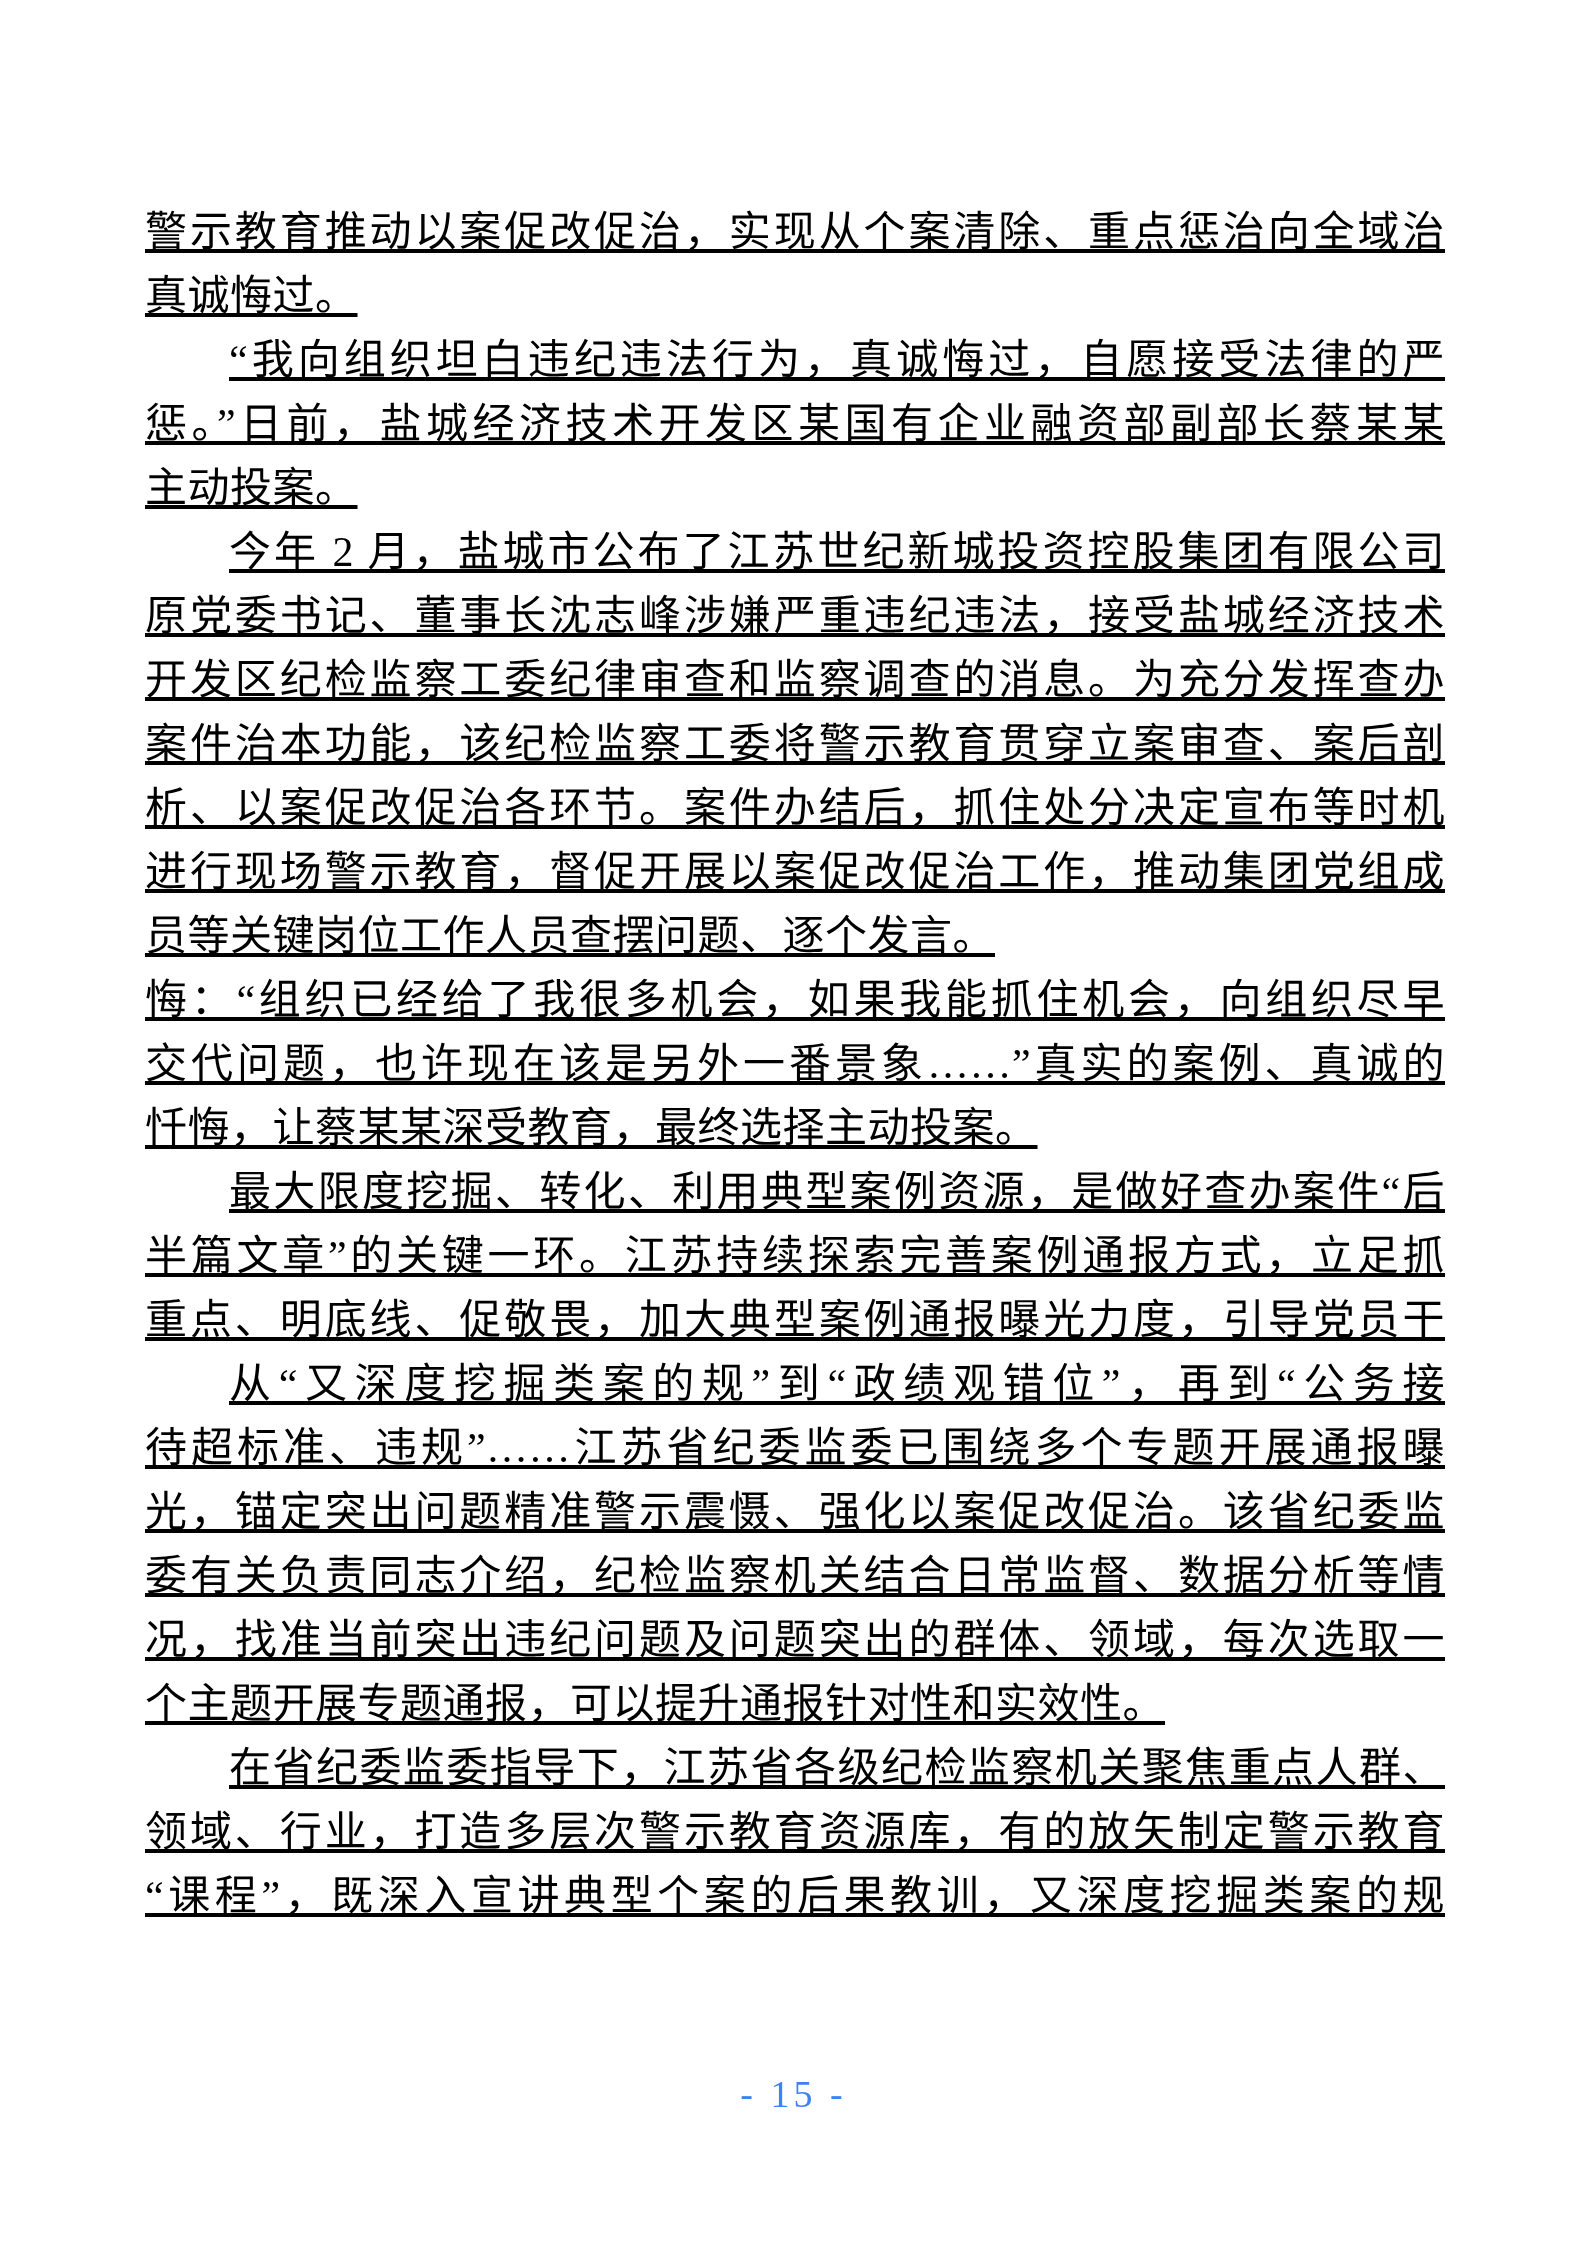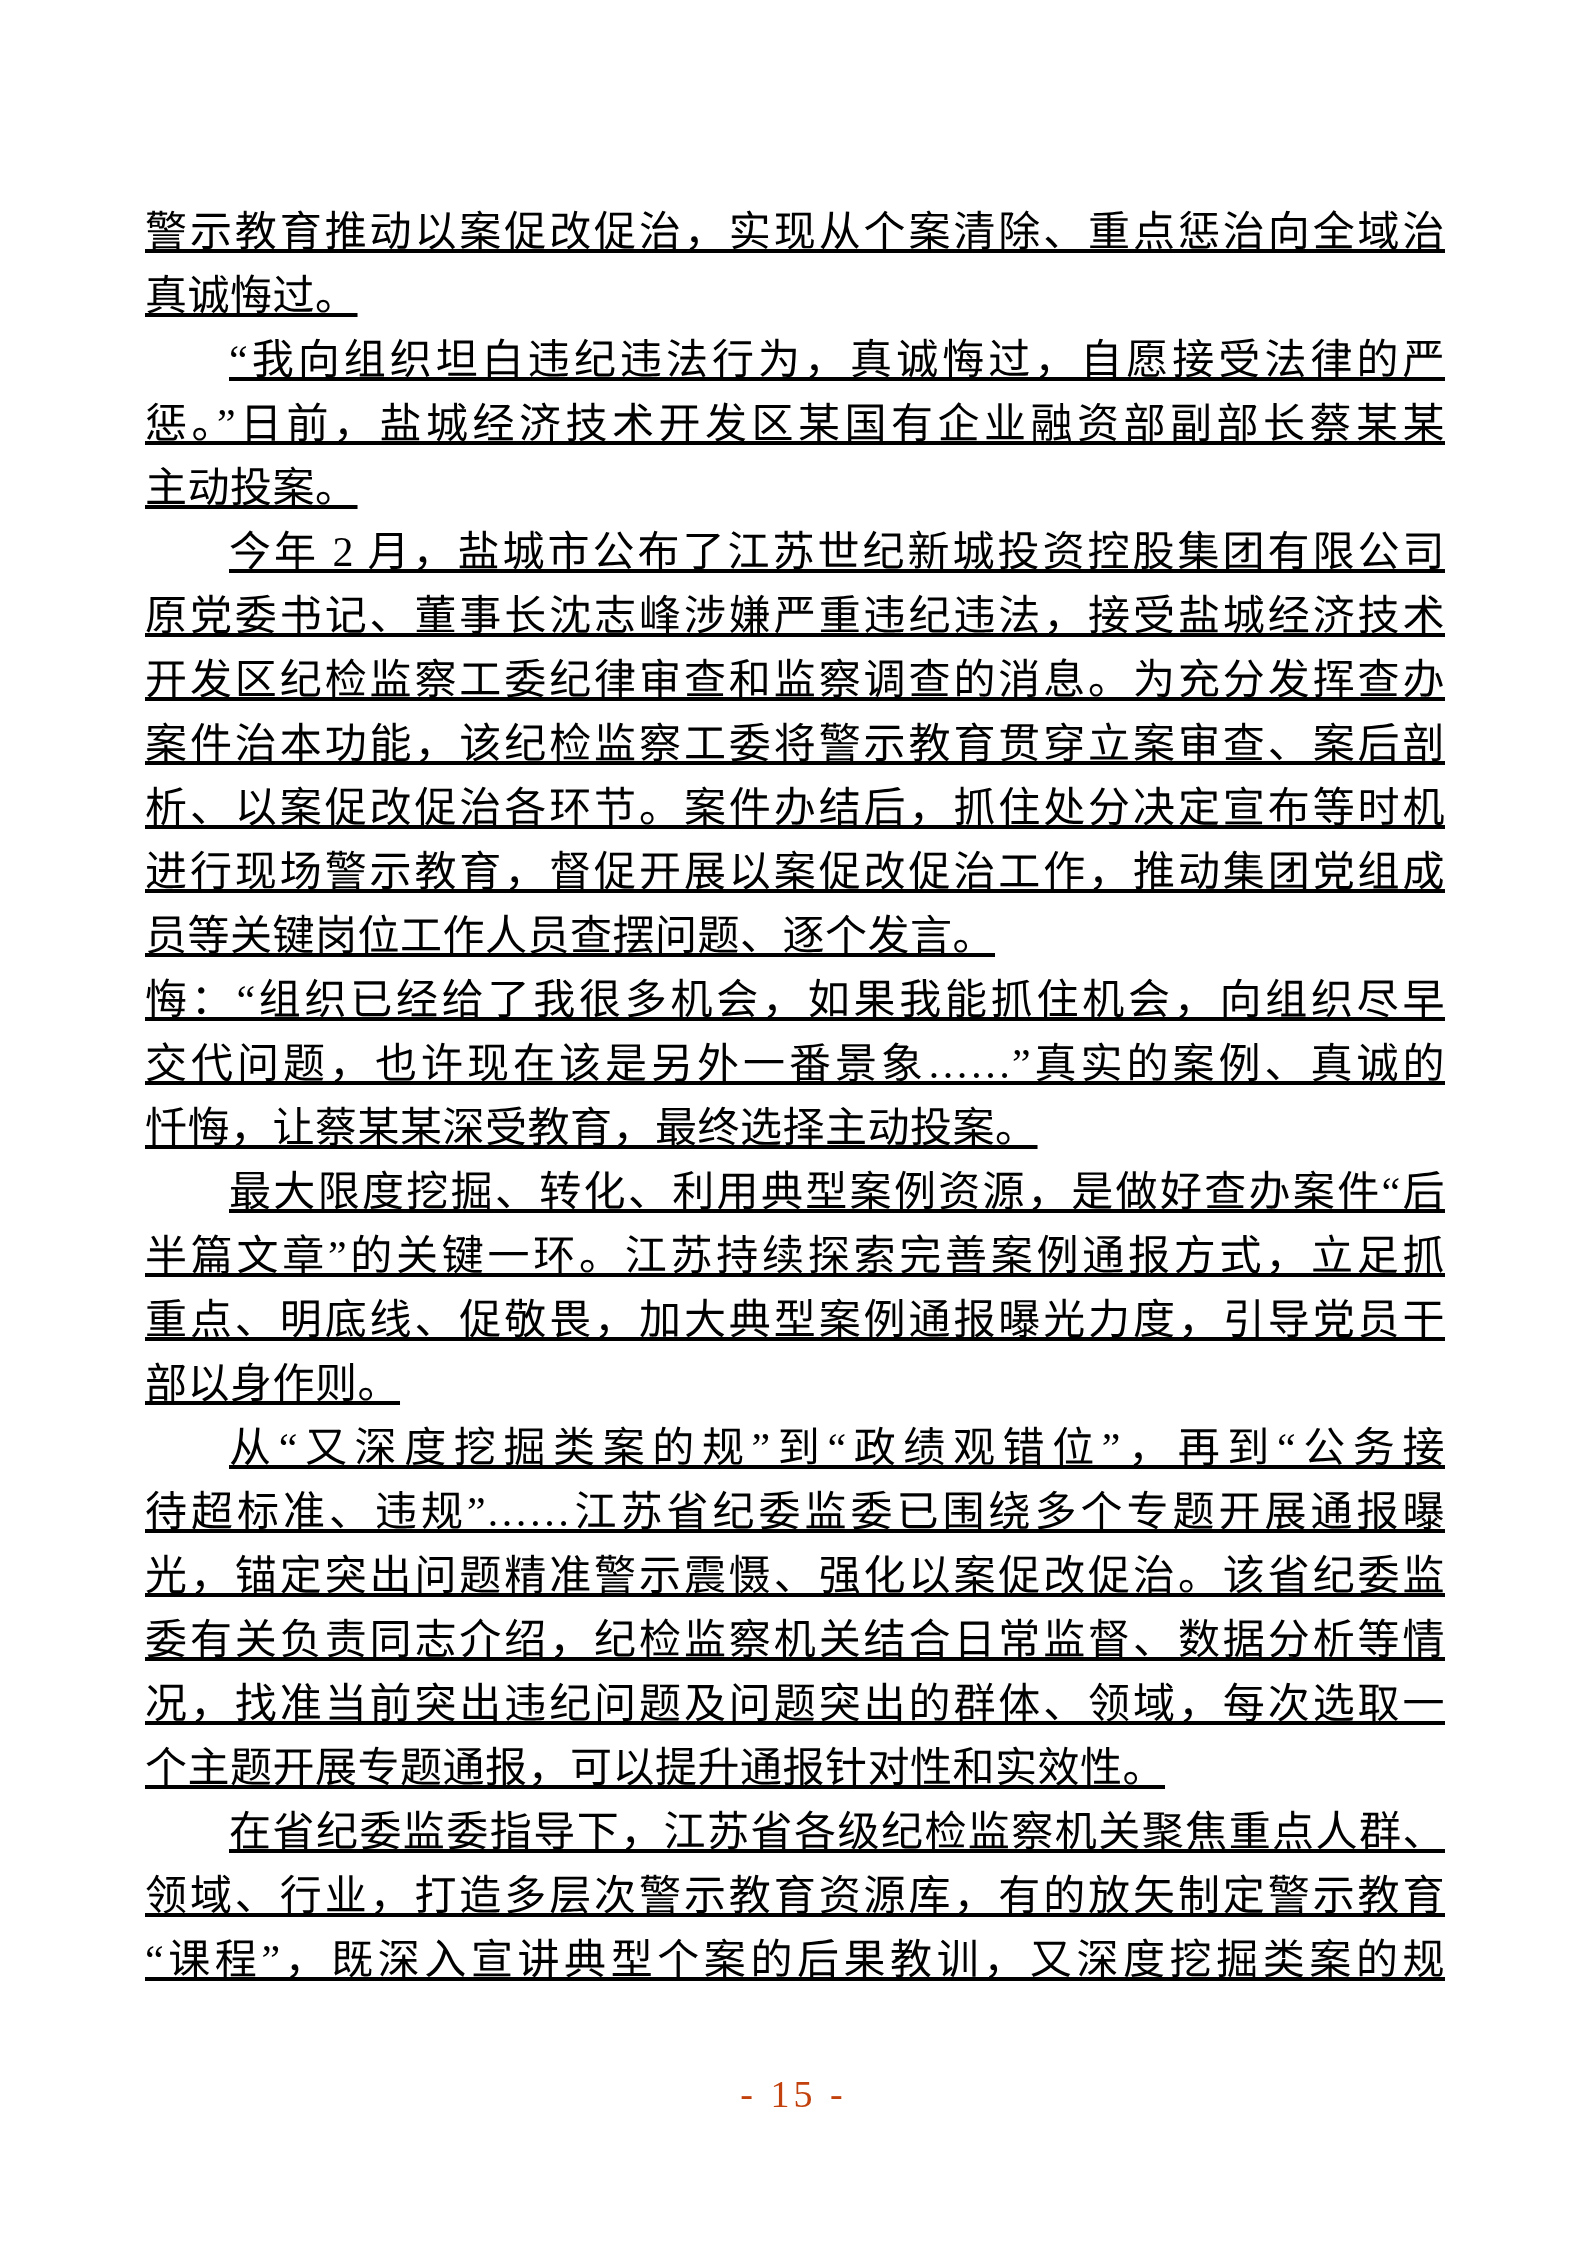--- a/index.html
+++ b/index.html
@@ -50,21 +50,21 @@
   .page-footer {
     position: absolute;
     left: 0;
     top: 2072px;
     width: 100%;
     text-align: center;
   }
   .page-number {
     font-size: 38px;
     letter-spacing: 4px;
-    color: #c2410c;
+    color: #3b82f6;
     font-family: "Liberation Serif", "DejaVu Serif", serif;
   }
 </style>
 </head>
 <body>
 
 <div class="page">
   <div class="text-block">
 
   <div class="para">
@@ -87,21 +87,20 @@
       </div>
       <div class="para">
         <div class="line fill">悔：“组织已经给了我很多机会，如果我能抓住机会，向组织尽早</div>
         <div class="line fill">交代问题，也许现在该是另外一番景象……”真实的案例、真诚的</div>
         <div class="line">忏悔，让蔡某某深受教育，最终选择主动投案。</div>
       </div>
       <div class="para">
         <div class="line indent fill">最大限度挖掘、转化、利用典型案例资源，是做好查办案件“后</div>
         <div class="line fill">半篇文章”的关键一环。江苏持续探索完善案例通报方式，立足抓</div>
         <div class="line fill">重点、明底线、促敬畏，加大典型案例通报曝光力度，引导党员干</div>
-        <div class="line">部以身作则。</div>
       </div>
       <div class="para">
         <div class="line indent fill">从“又深度挖掘类案的规”到“政绩观错位”，再到“公务接</div>
         <div class="line fill">待超标准、违规”……江苏省纪委监委已围绕多个专题开展通报曝</div>
         <div class="line fill">光，锚定突出问题精准警示震慑、强化以案促改促治。该省纪委监</div>
         <div class="line fill">委有关负责同志介绍，纪检监察机关结合日常监督、数据分析等情</div>
         <div class="line fill">况，找准当前突出违纪问题及问题突出的群体、领域，每次选取一</div>
         <div class="line">个主题开展专题通报，可以提升通报针对性和实效性。</div>
       </div>
       <div class="para">

